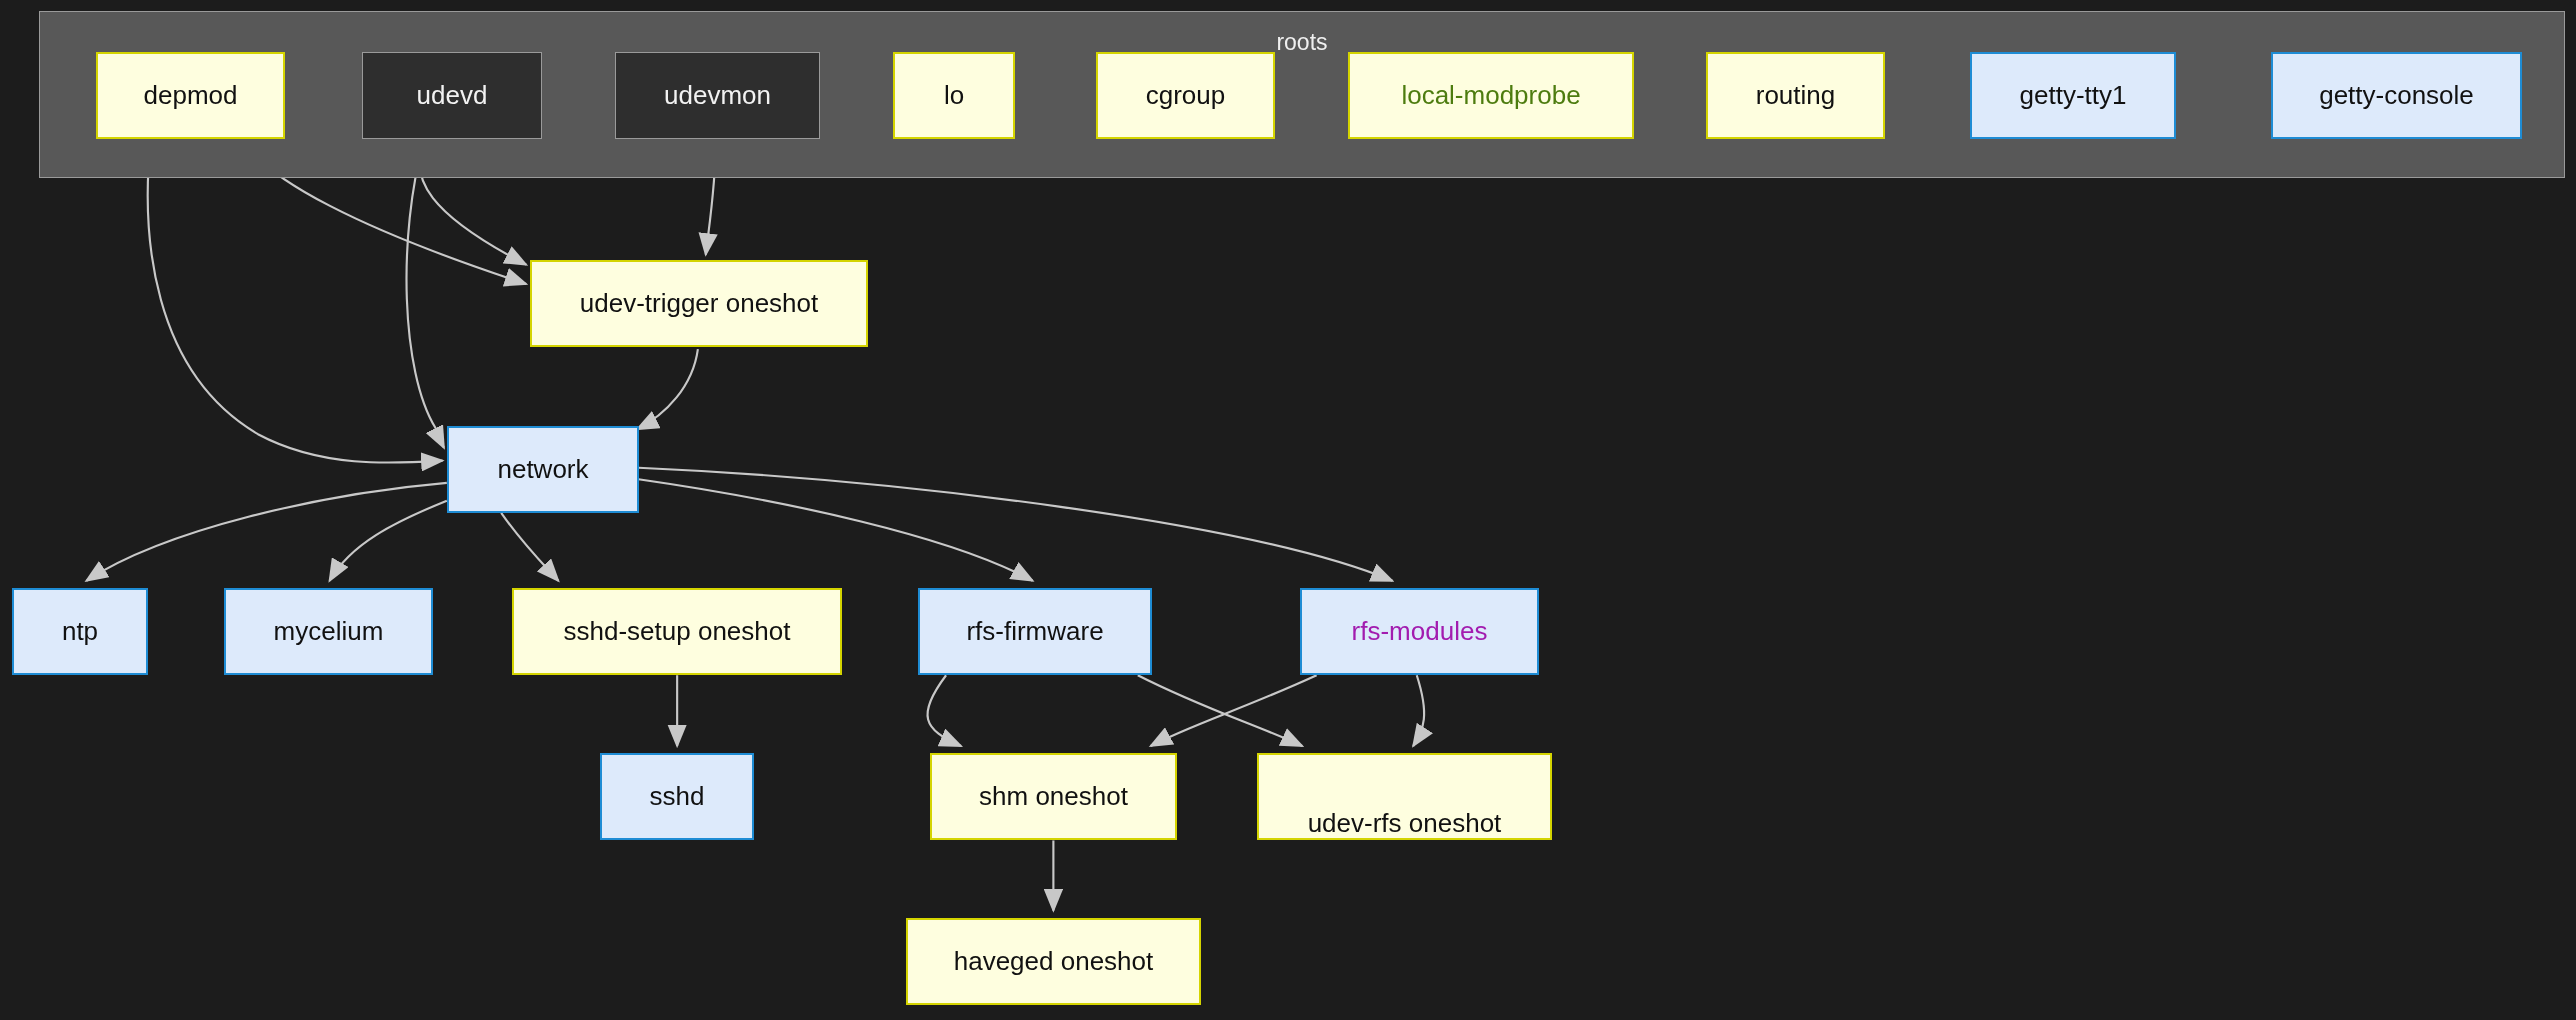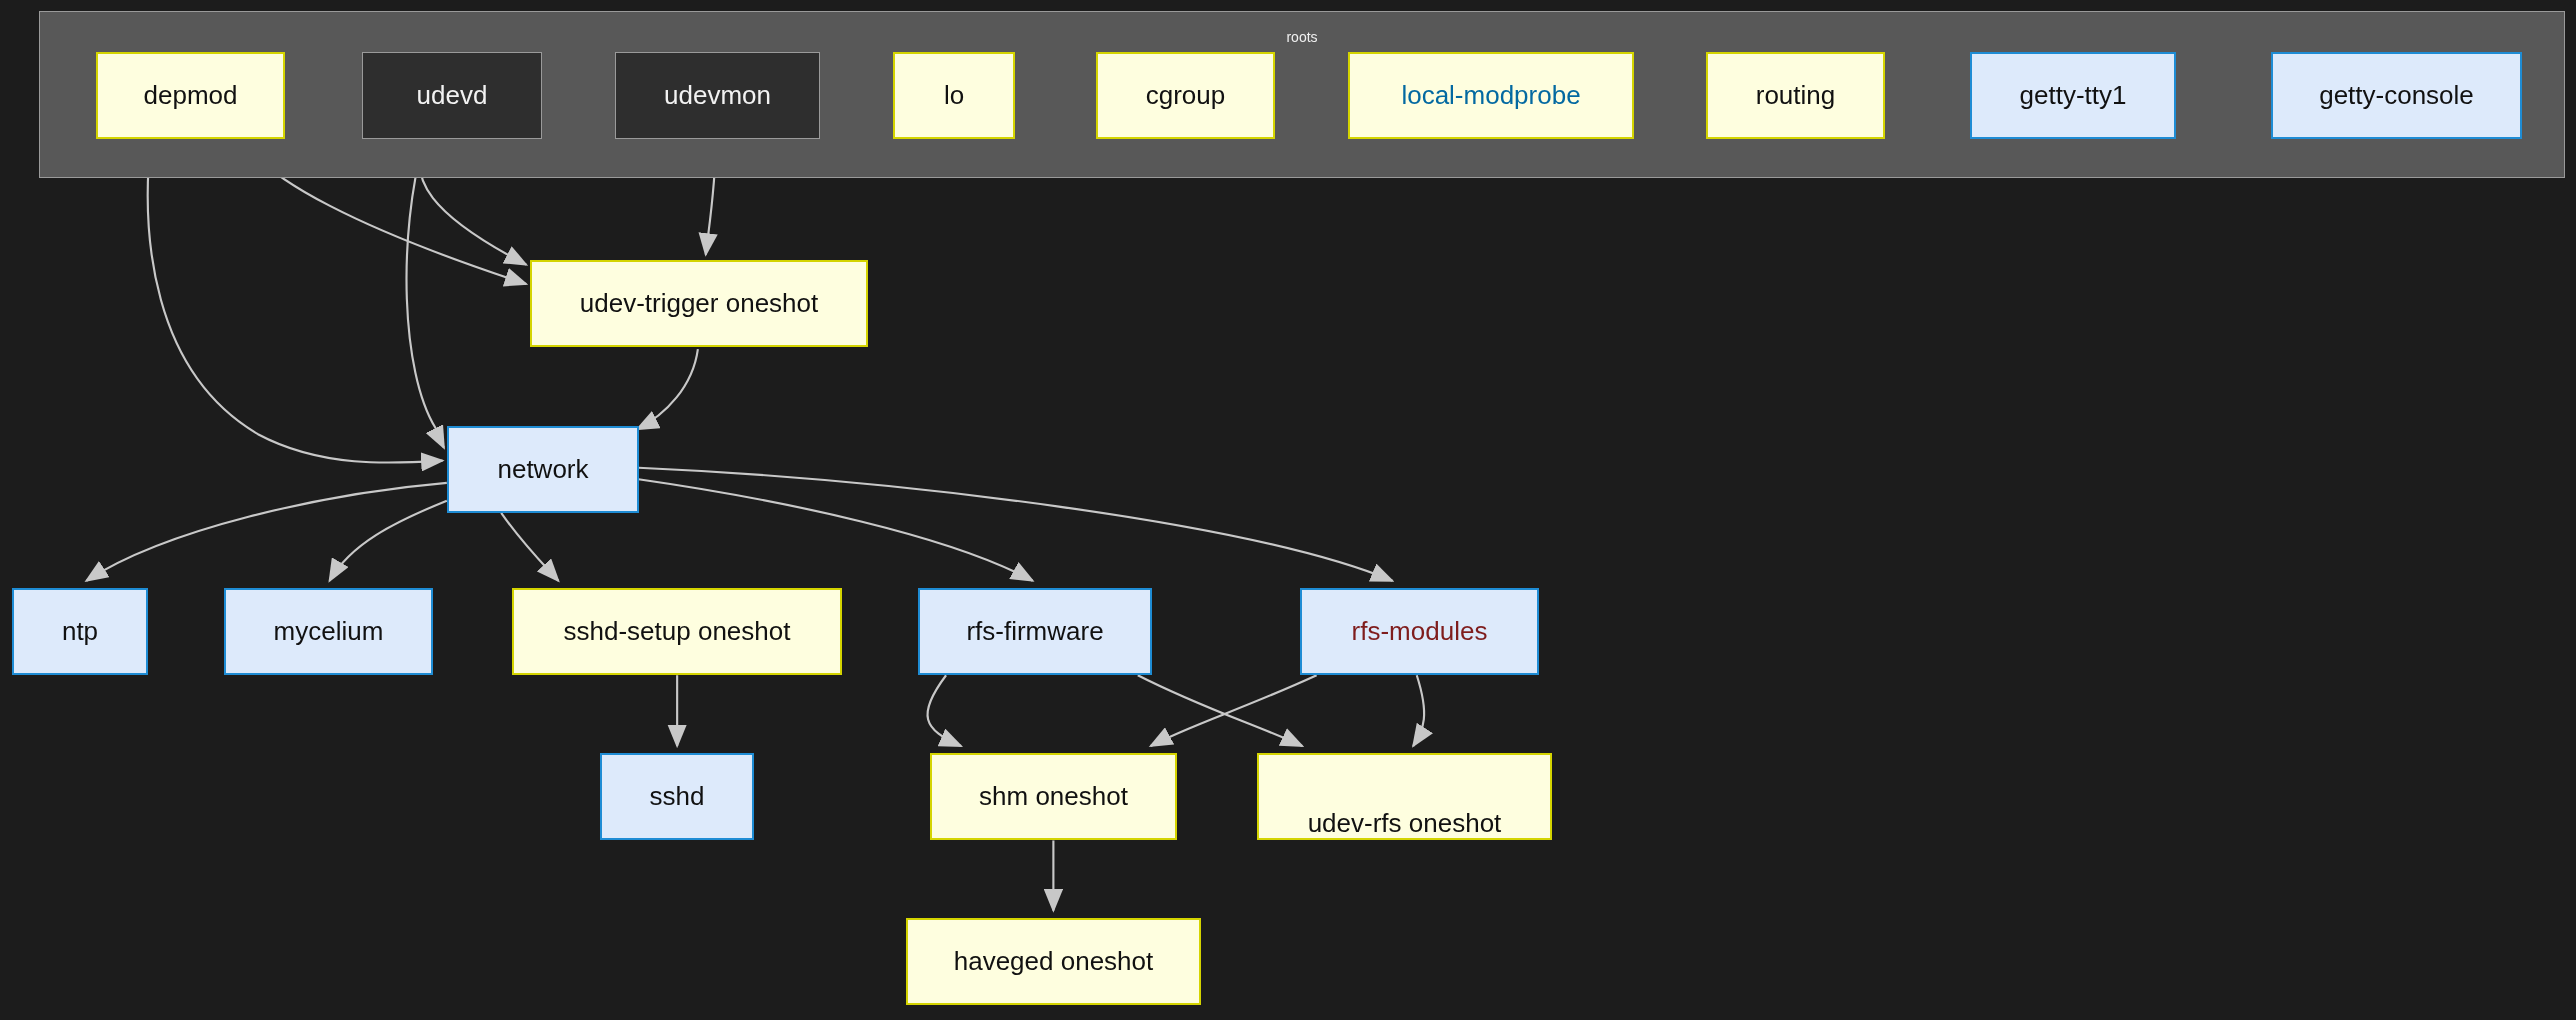--- a/index.html
+++ b/index.html
@@ -26,21 +26,21 @@
     position: absolute;
     box-sizing: border-box;
     background: #585858;
     border: 1.4px solid #9a9a9a;
   }
   .cluster-title {
     position: absolute;
     width: 100%;
     text-align: center;
     color: #f0f0f0;
-    font-size: 14px;
+    font-size: 23px;
     font-family: "Liberation Sans", sans-serif;
     white-space: nowrap;
   }
   .node {
     position: absolute;
     box-sizing: border-box;
     display: flex;
     align-items: center;
     justify-content: center;
     text-align: center;
@@ -111,21 +111,21 @@
       </div>
       <div class="node dark" style="left: 615px; top: 52px; width: 205px; height: 87px; background: rgb(46, 46, 46); border-color: rgb(154, 154, 154); color: rgb(242, 242, 242);">
         <span>udevmon</span>
       </div>
       <div class="node yellow" style="left: 893px; top: 52px; width: 122px; height: 87px; background: rgb(254, 254, 223); border-color: rgb(212, 212, 0); color: rgb(17, 17, 17);">
         <span>lo</span>
       </div>
       <div class="node yellow" style="left: 1096px; top: 52px; width: 179px; height: 87px; background: rgb(254, 254, 223); border-color: rgb(212, 212, 0); color: rgb(17, 17, 17);">
         <span>cgroup</span>
       </div>
-      <div class="node yellow" style="left: 1348px; top: 52px; width: 286px; height: 87px; background: rgb(254, 254, 223); border-color: rgb(212, 212, 0); color: #0369a1;">
+      <div class="node yellow" style="left: 1348px; top: 52px; width: 286px; height: 87px; background: rgb(254, 254, 223); border-color: rgb(212, 212, 0); color: #4d7c0f;">
         <span>local-modprobe</span>
       </div>
       <div class="node yellow" style="left: 1706px; top: 52px; width: 179px; height: 87px; background: rgb(254, 254, 223); border-color: rgb(212, 212, 0); color: rgb(17, 17, 17);">
         <span>routing</span>
       </div>
       <div class="node blue" style="left: 1970px; top: 52px; width: 206px; height: 87px; background: rgb(221, 234, 251); border-color: rgb(30, 140, 212); color: rgb(17, 17, 17);">
         <span>getty-tty1</span>
       </div>
       <div class="node blue" style="left: 2271px; top: 52px; width: 251px; height: 87px; background: rgb(221, 234, 251); border-color: rgb(30, 140, 212); color: rgb(17, 17, 17);">
         <span>getty-console</span>
@@ -141,21 +141,21 @@
       </div>
       <div class="node blue" style="left: 224px; top: 588px; width: 209px; height: 87px; background: rgb(221, 234, 251); border-color: rgb(30, 140, 212); color: rgb(17, 17, 17);">
         <span>mycelium</span>
       </div>
       <div class="node yellow" style="left: 512px; top: 588px; width: 330px; height: 87px; background: rgb(254, 254, 223); border-color: rgb(212, 212, 0); color: rgb(17, 17, 17);">
         <span>sshd-setup oneshot</span>
       </div>
       <div class="node blue" style="left: 918px; top: 588px; width: 234px; height: 87px; background: rgb(221, 234, 251); border-color: rgb(30, 140, 212); color: rgb(17, 17, 17);">
         <span>rfs-firmware</span>
       </div>
-      <div class="node blue" style="left: 1300px; top: 588px; width: 239px; height: 87px; background: rgb(221, 234, 251); border-color: rgb(30, 140, 212); color: #7f1d1d;">
+      <div class="node blue" style="left: 1300px; top: 588px; width: 239px; height: 87px; background: rgb(221, 234, 251); border-color: rgb(30, 140, 212); color: #a21caf;">
         <span>rfs-modules</span>
       </div>
       <div class="node blue" style="left: 600px; top: 753px; width: 154px; height: 87px; background: rgb(221, 234, 251); border-color: rgb(30, 140, 212); color: rgb(17, 17, 17);">
         <span>sshd</span>
       </div>
       <div class="node yellow" style="left: 930px; top: 753px; width: 247px; height: 87px; background: rgb(254, 254, 223); border-color: rgb(212, 212, 0); color: rgb(17, 17, 17);">
         <span>shm oneshot</span>
       </div>
       <div class="node yellow" style="left: 1257px; top: 753px; width: 295px; height: 87px; background: rgb(254, 254, 223); border-color: rgb(212, 212, 0); color: rgb(17, 17, 17); align-items: flex-end;">
         <span>udev-rfs oneshot</span>

